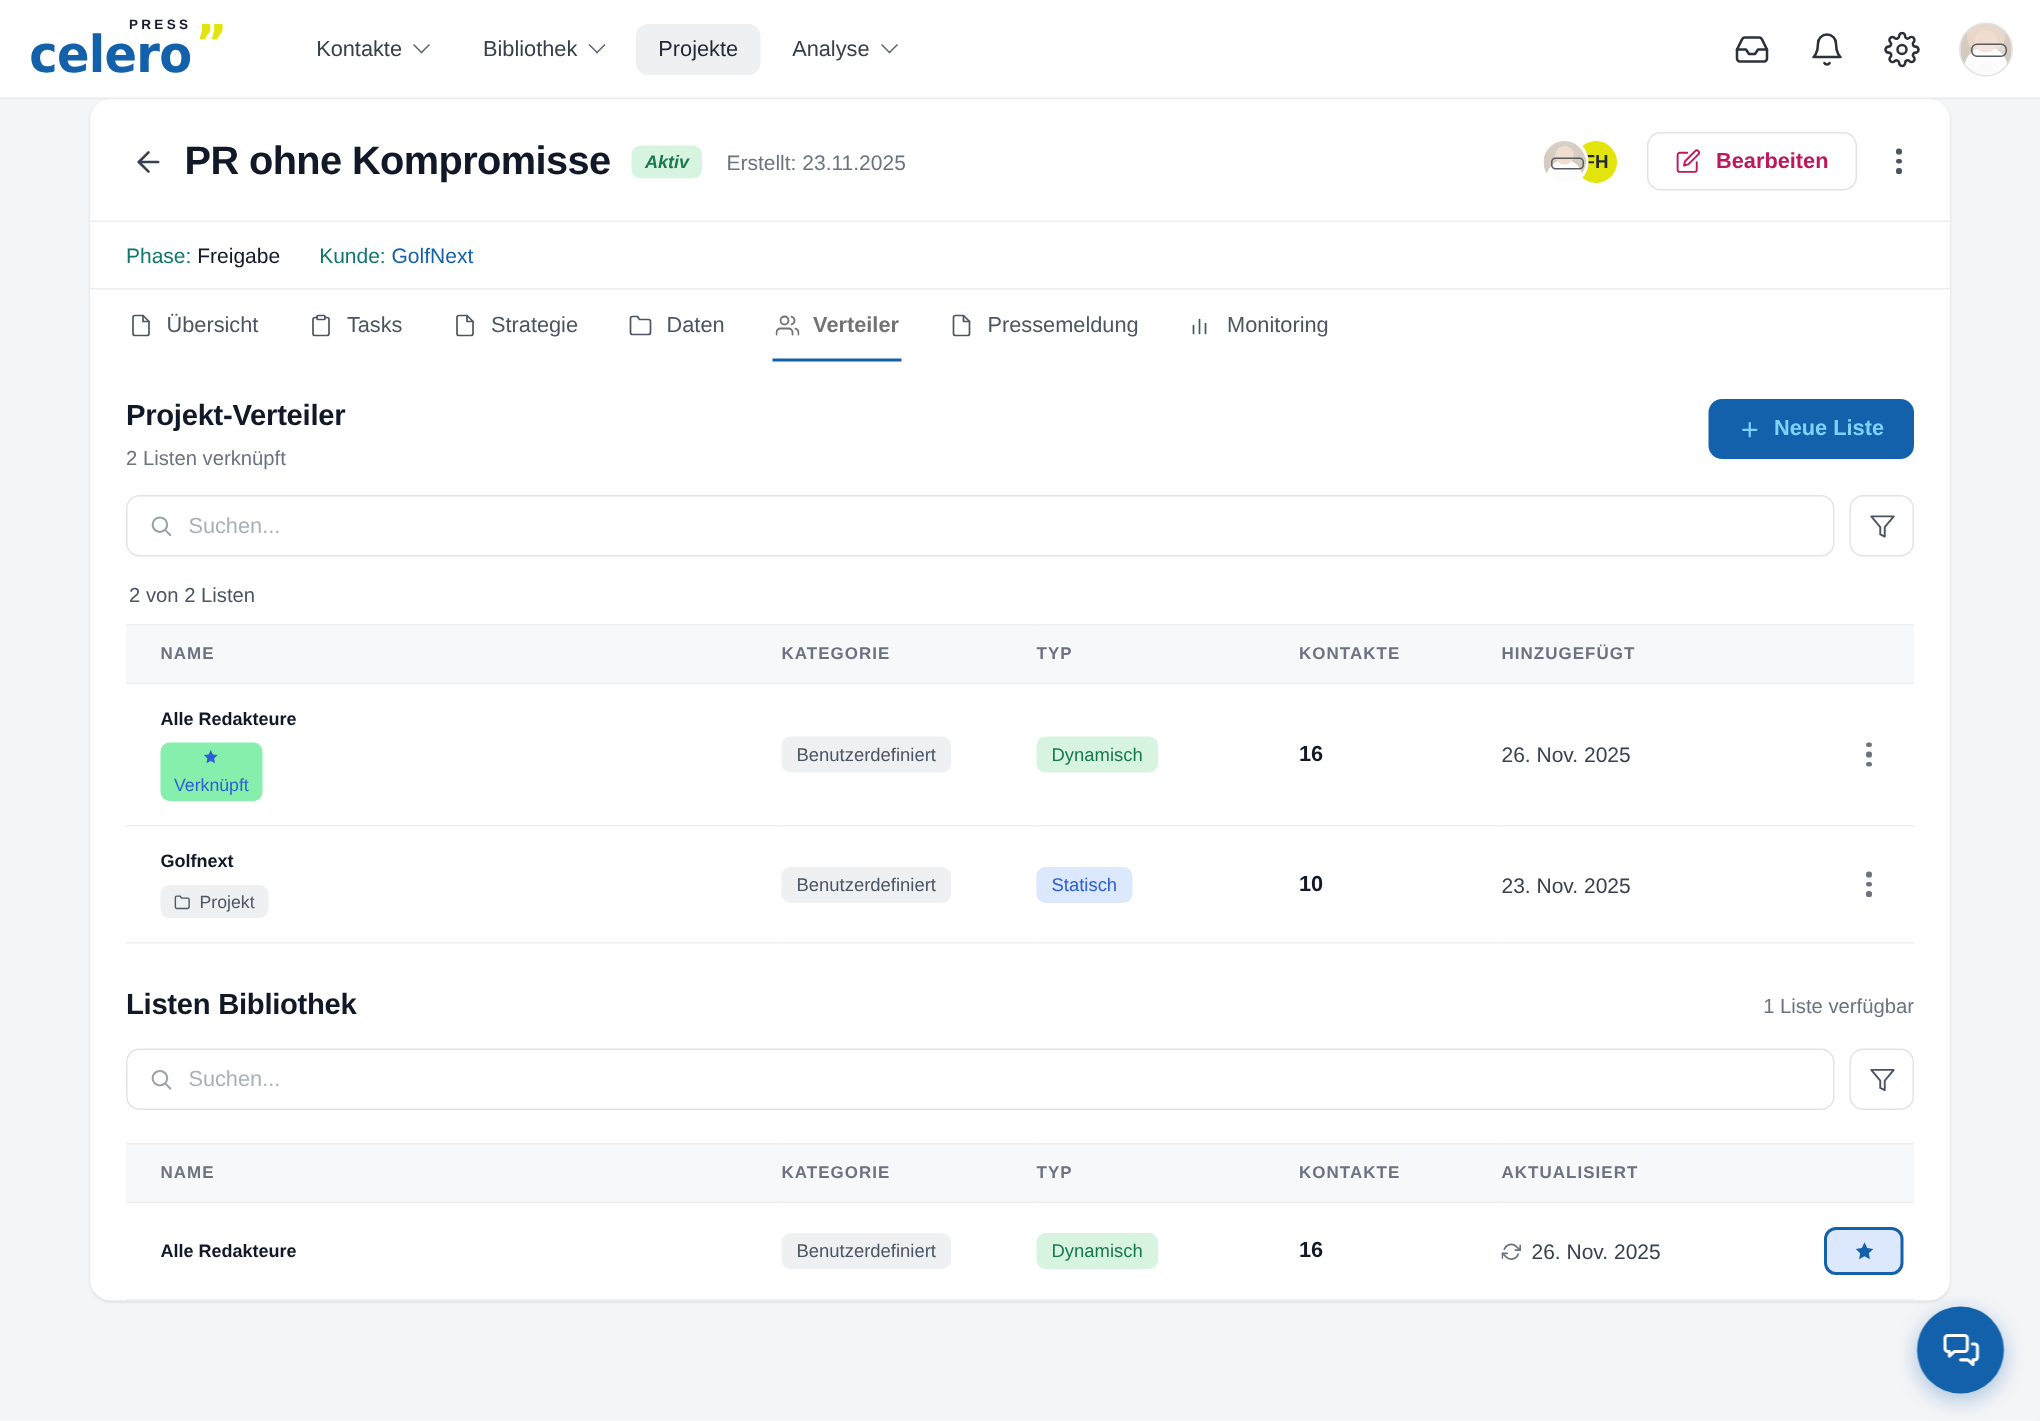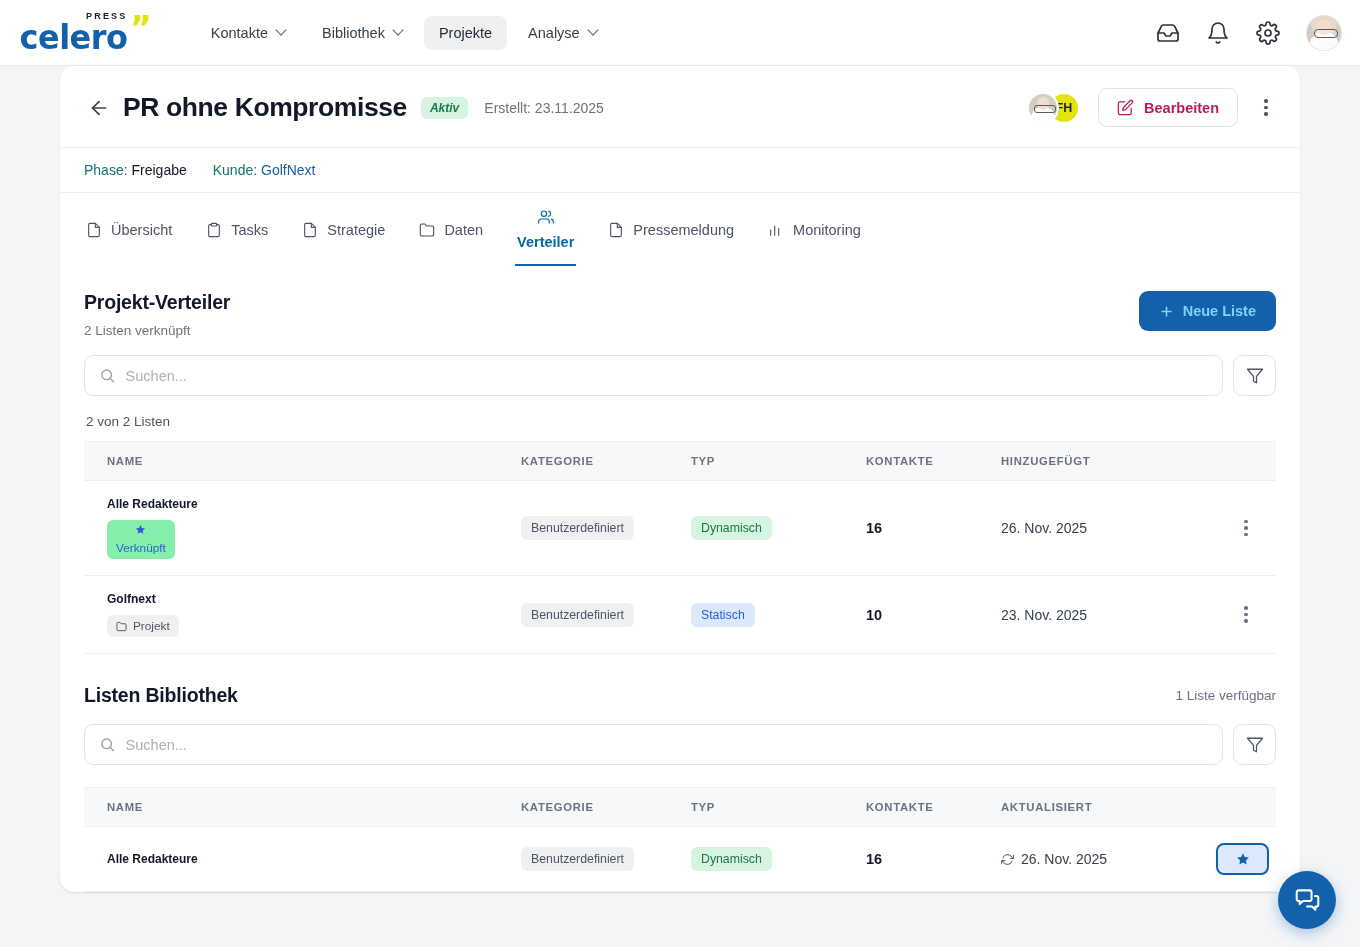--- a/index.html
+++ b/index.html
@@ -135,21 +135,21 @@
   
   .tabs-wrap {
     border-top: 1px solid #eceef0;
     padding: 0 24px; display:flex; gap: 30px;
   }
   .tab {
     display:flex; align-items:center; gap: 9px;
     padding: 16px 2px 14px 2px; font-size: 14.5px; color:#4b5563; cursor:pointer;
     border-bottom: 2.5px solid transparent; margin-bottom:-1px;
   }
-  .tab.active { color:#0369a1; font-weight:700; border-bottom-color:#1461ab;flex-direction:column; }
+  .tab.active { color:#737373; font-weight:700; border-bottom-color:#1461ab; }
 
   
   .content { padding: 26px 24px 0 24px; }
   .sec-head { display:flex; align-items:flex-start; }
   .sec-title { font-size: 19.5px; font-weight: 700; color:#111827; letter-spacing:-.2px;}
   .sec-sub { font-size: 13.5px; color:#6b7280; margin-top: 9px; }
   .btn-primary {
     margin-left:auto; background:#1461ab; color:#7dd3fc; border:none; border-radius:9px;
     padding: 12px 20px; font-size: 14.5px; font-weight: 700; cursor:pointer;
     display:flex; align-items:center; gap: 9px;

